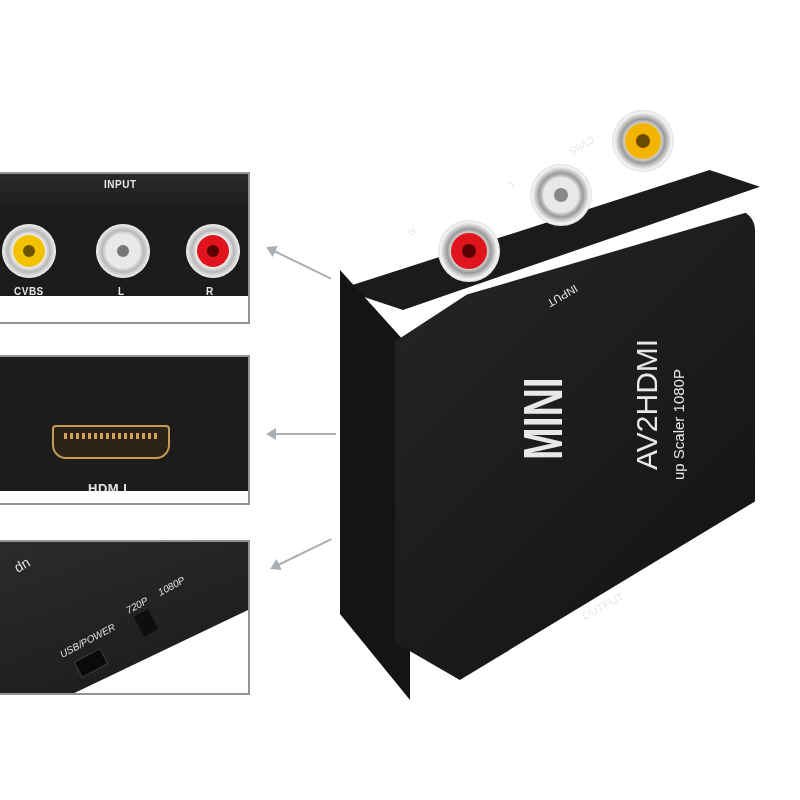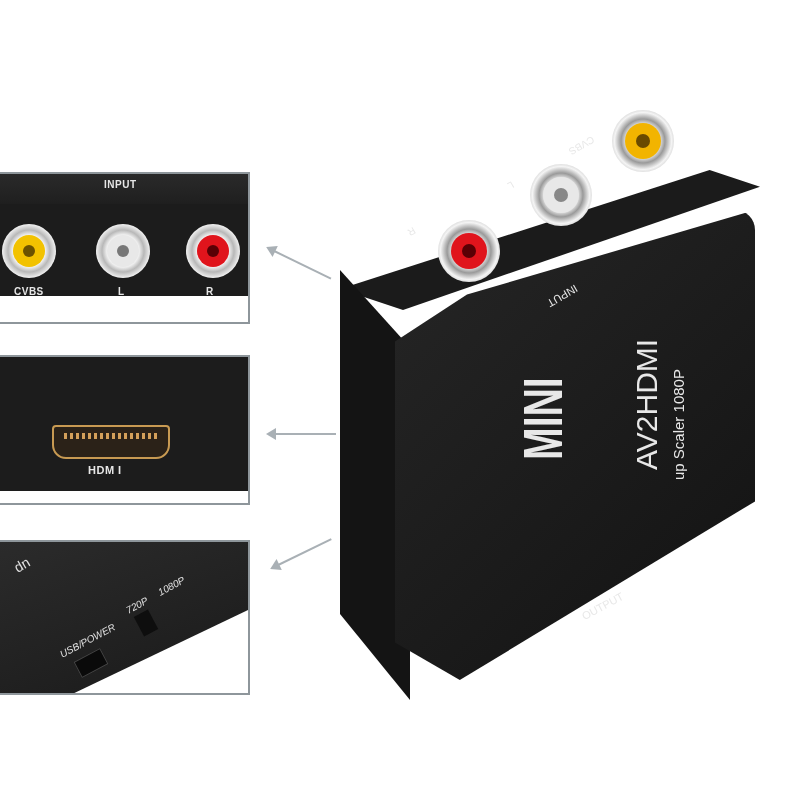--- a/index.html
+++ b/index.html
@@ -66,21 +66,21 @@
   <div class="lbl" style="left:14px;top:112px;">CVBS</div>
   <div class="lbl" style="left:118px;top:112px;">L</div>
   <div class="lbl" style="left:206px;top:112px;">R</div>
   <div class="white"></div>
 </div>
 
 <div class="panel p2">
   <div class="hdmi">
       <div class="pins"></div>
     </div>
-  <div class="lbl" style="left:88px;top:107px;font-size:11px;">HDM I</div>
+  <div class="lbl" style="left:88px;top:124px;font-size:13px;">HDM I</div>
   <div class="white"></div>
 </div>
 
 <div class="panel p3">
   <div class="body"></div>
   <div class="edge"></div>
   <div class="tilt" style="left:34px;top:28px;font-size:14px;font-style:normal;transform:rotate(150deg);">up</div>
   <div class="tilt" style="left:58px;top:108px;">USB/POWER</div>
   <div class="tilt" style="left:124px;top:64px;">720P</div>
   <div class="tilt" style="left:156px;top:46px;">1080P</div>

